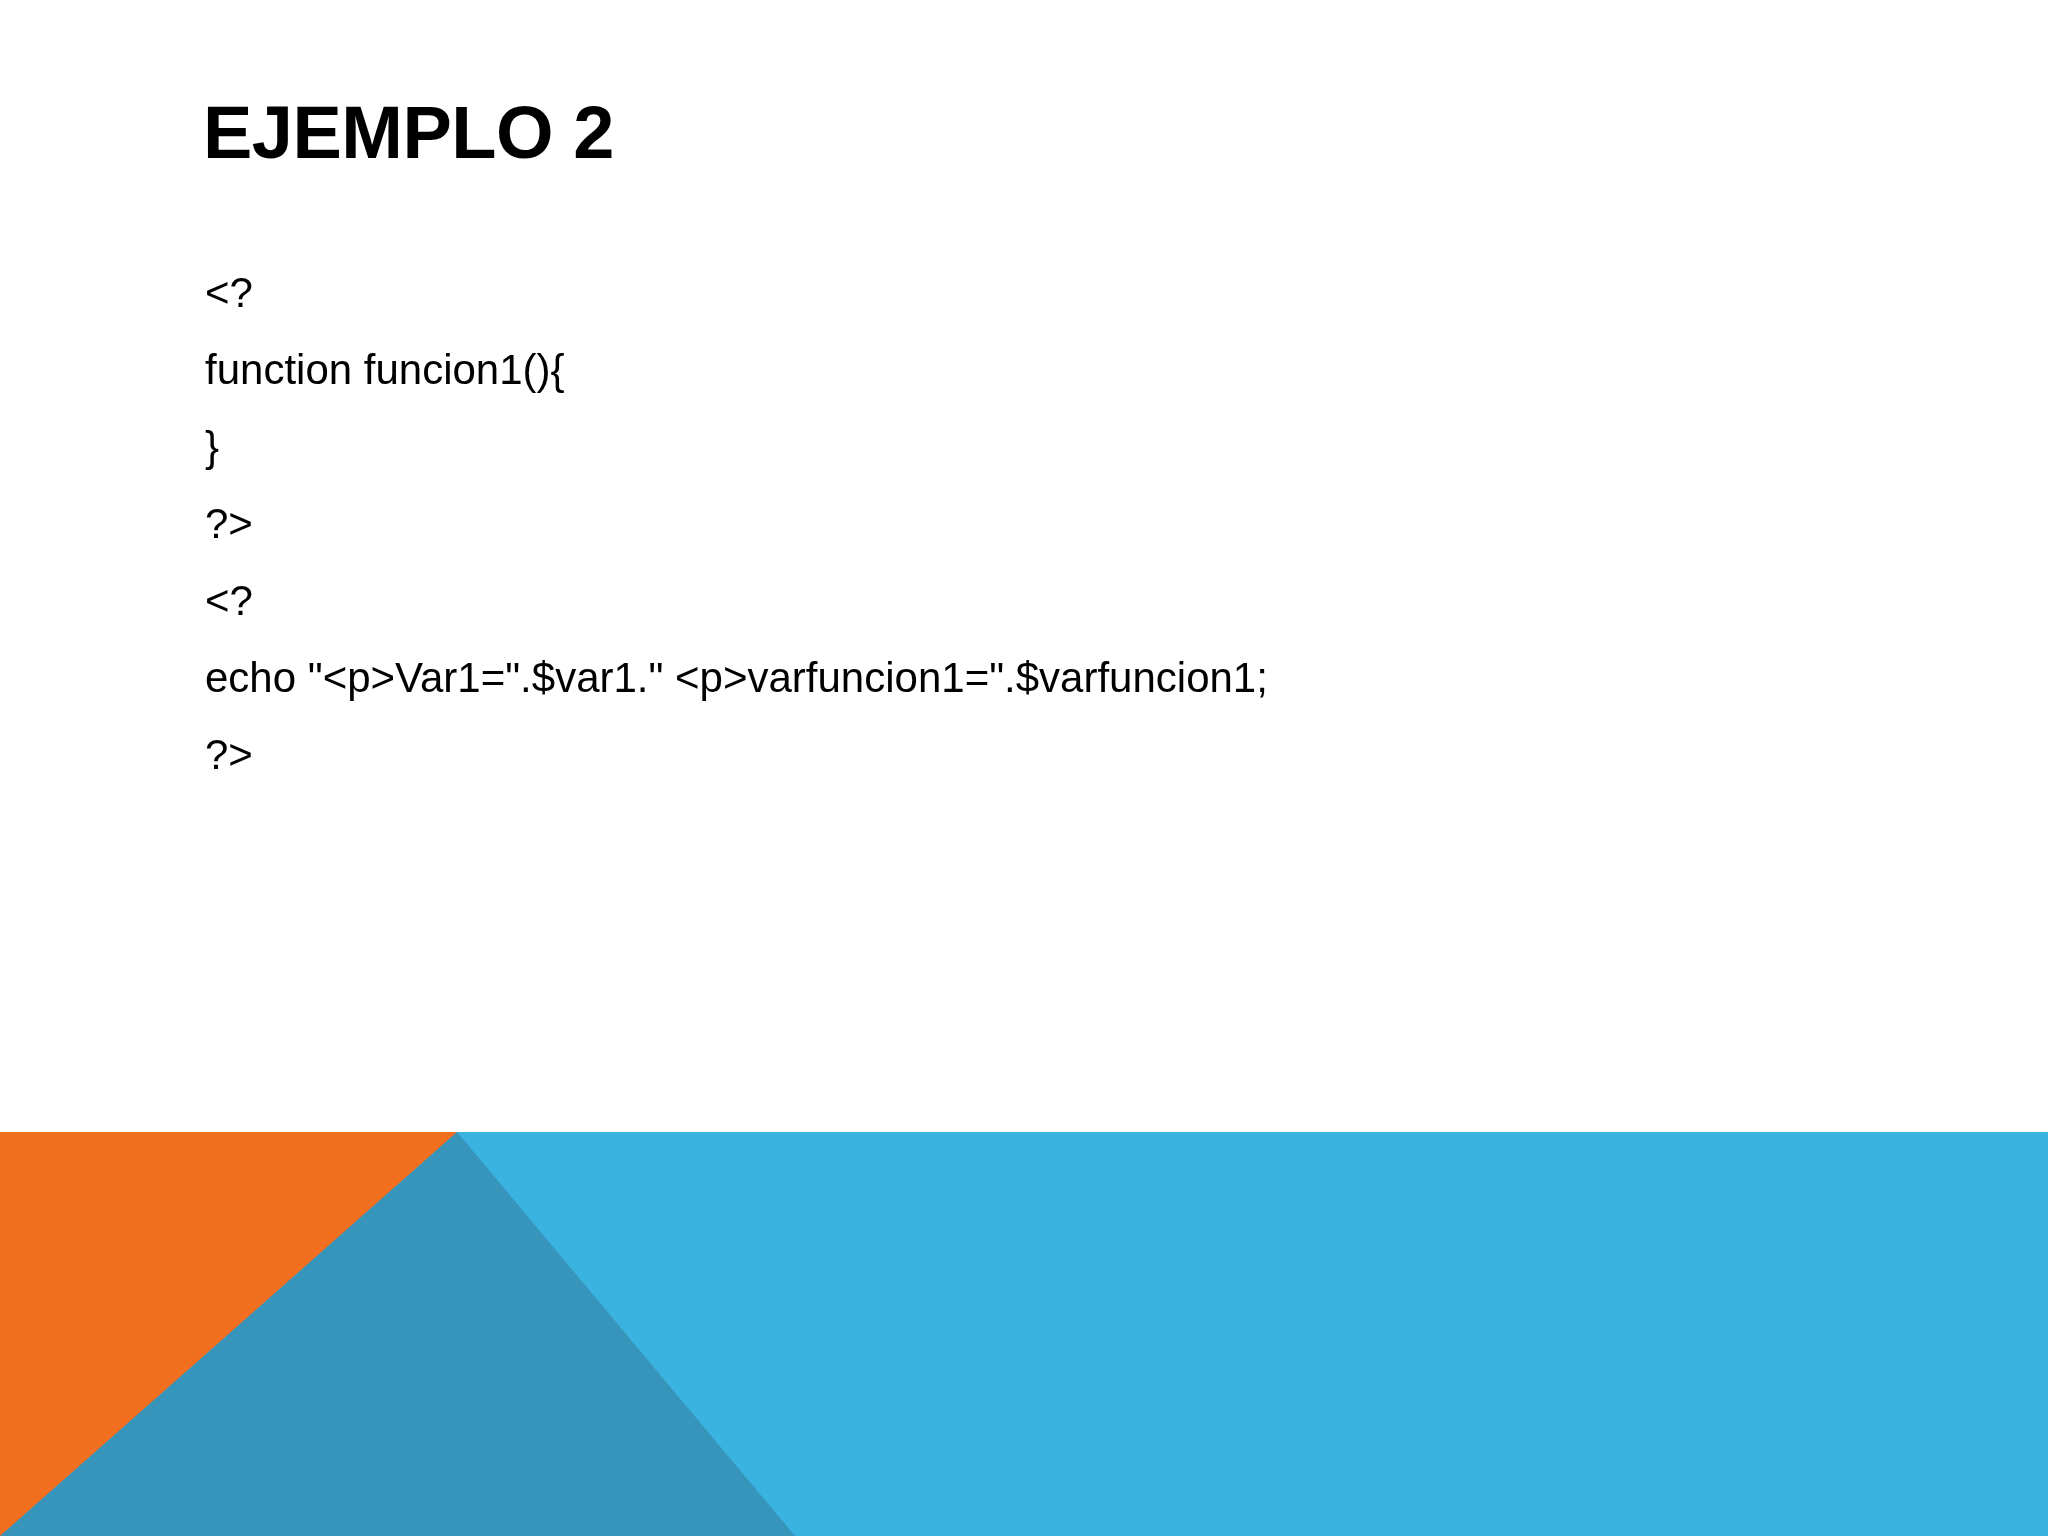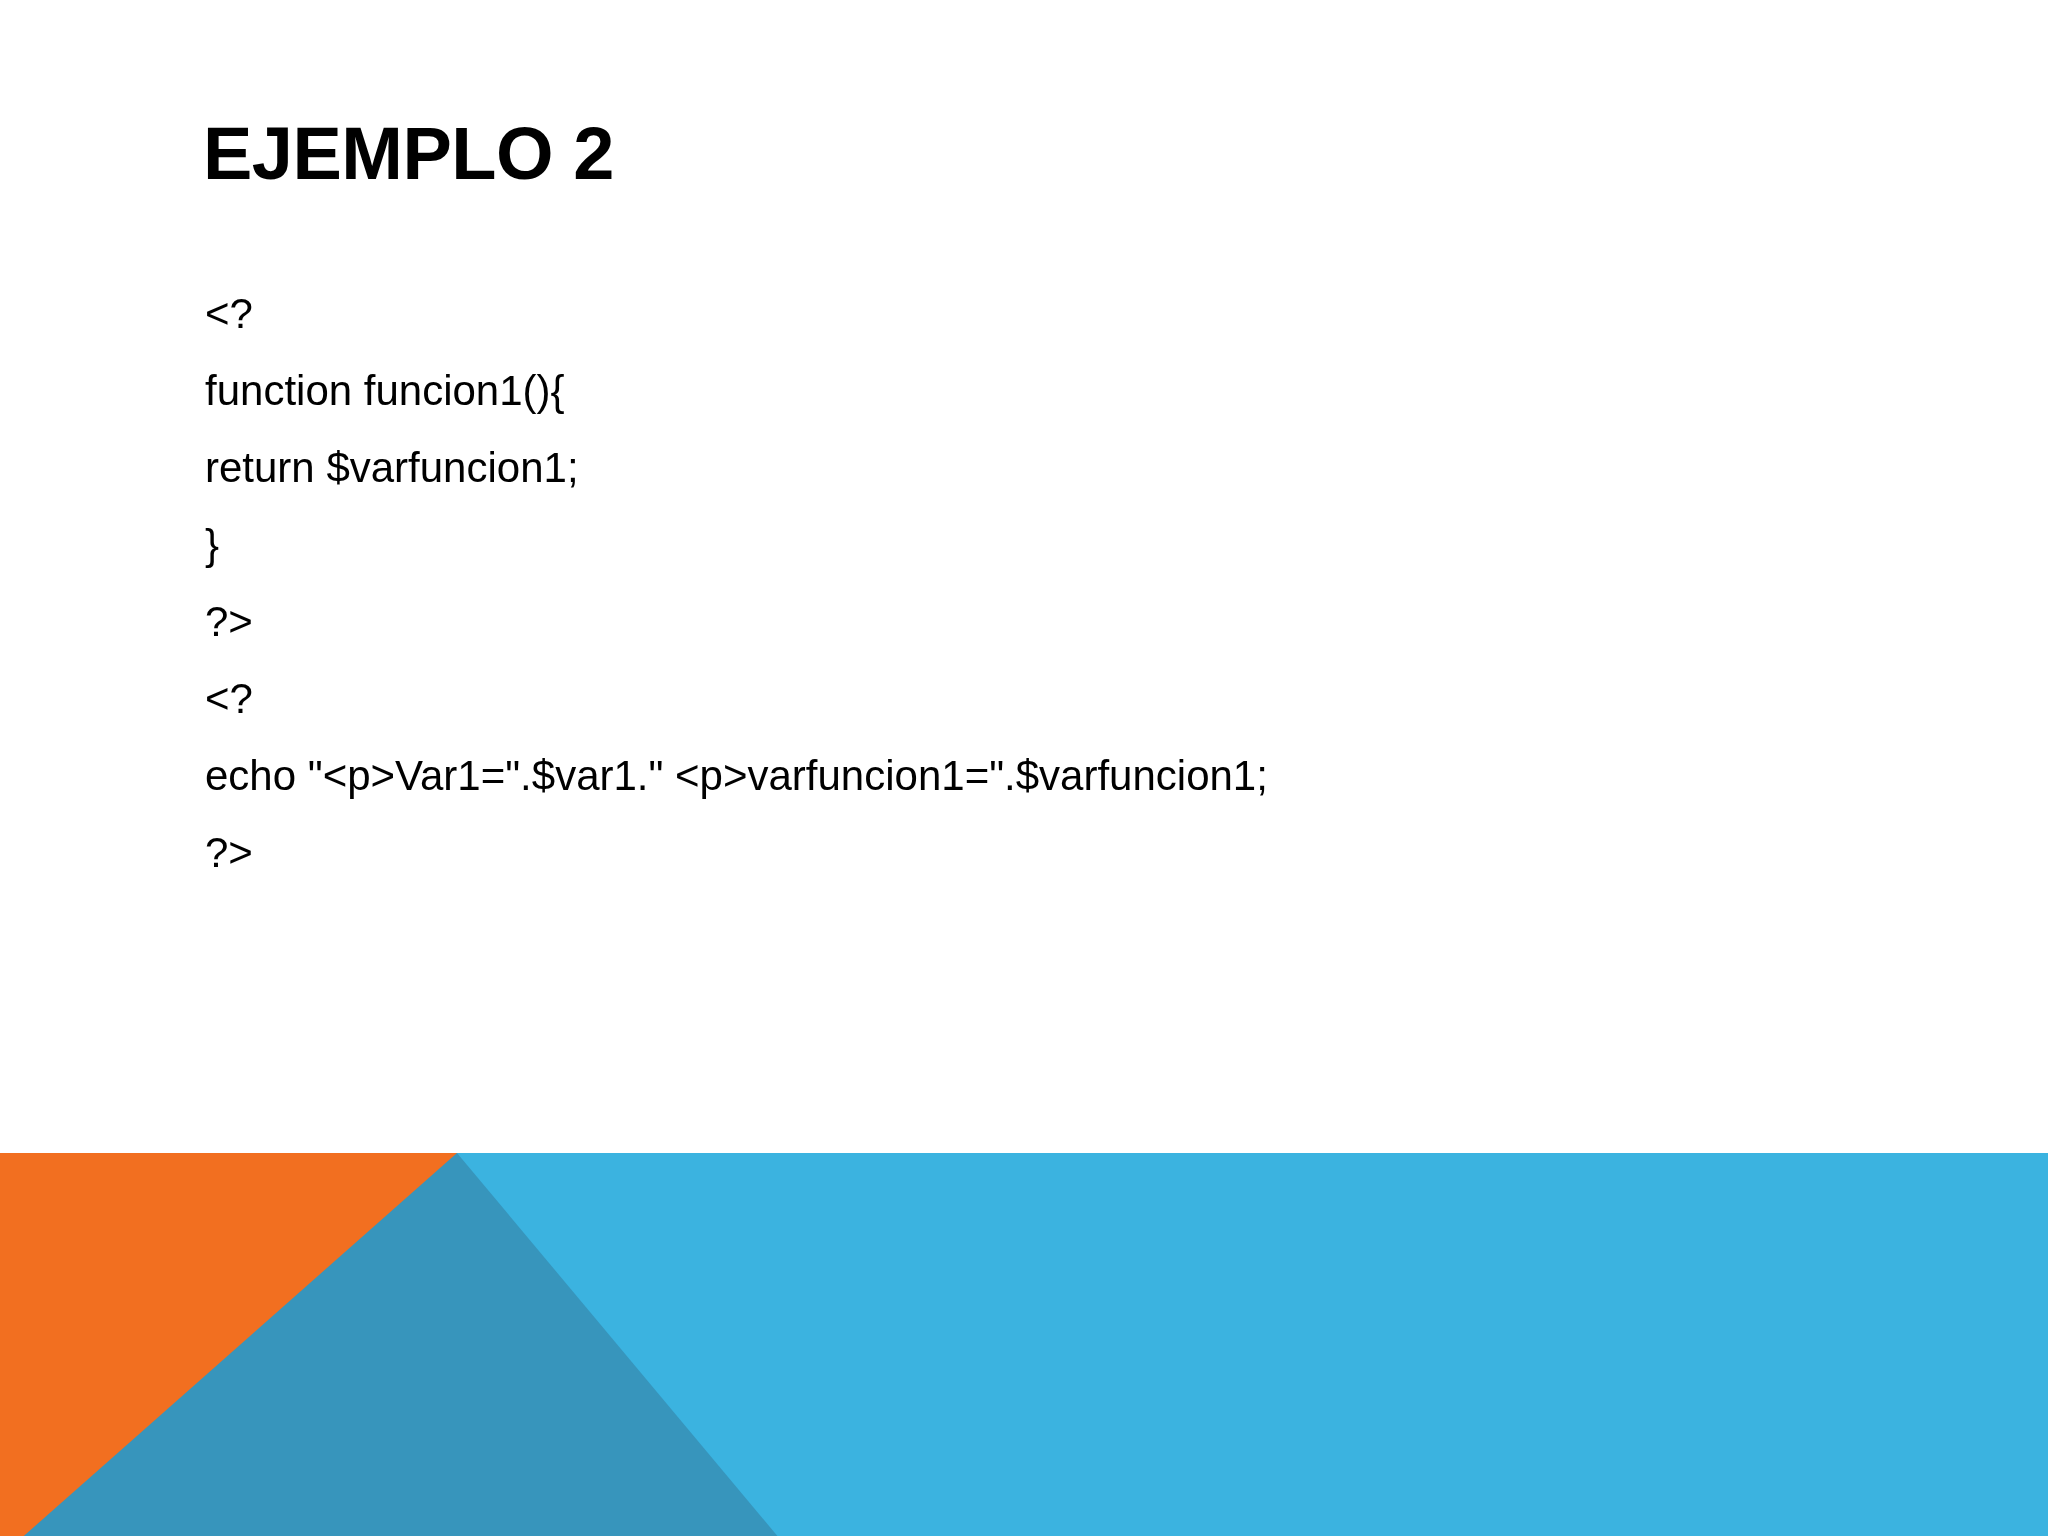--- a/index.html
+++ b/index.html
@@ -13,21 +13,20 @@
     position: relative;
     overflow: hidden;
     font-family: "Liberation Sans", sans-serif;
     -webkit-font-smoothing: antialiased;
   }
 
   #slide {
     position: absolute;
     inset: 0;
     background: #ffffff;
-    margin-top: 21px;
   }
 
   
   #slide-title {
     position: absolute;
     left: 203px;
     top: 96px;
     font-size: 74px;
     line-height: 1;
     font-weight: bold;
@@ -69,21 +68,20 @@
 </head>
 <body>
 
 <div id="slide">
 
   <div id="slide-title">EJEMPLO 2</div>
 
   <div id="code-block">
     <div class="code-line">&lt;?</div>
     <div class="code-line">function funcion1(){</div>
-    <div class="code-line">return $varfuncion1;</div>
     <div class="code-line">}</div>
     <div class="code-line">?&gt;</div>
     <div class="code-line">&lt;?</div>
     <div class="code-line">echo "&lt;p&gt;Var1=".$var1." &lt;p&gt;varfuncion1=".$varfuncion1;</div>
     <div class="code-line">?&gt;</div>
   </div>
 
   <div id="bottom-banner">
     <svg viewBox="0 0 2048 404" preserveAspectRatio="none">
       <rect id="banner-orange" x="0" y="0" width="457" height="404" fill="#F26F20"></rect>

